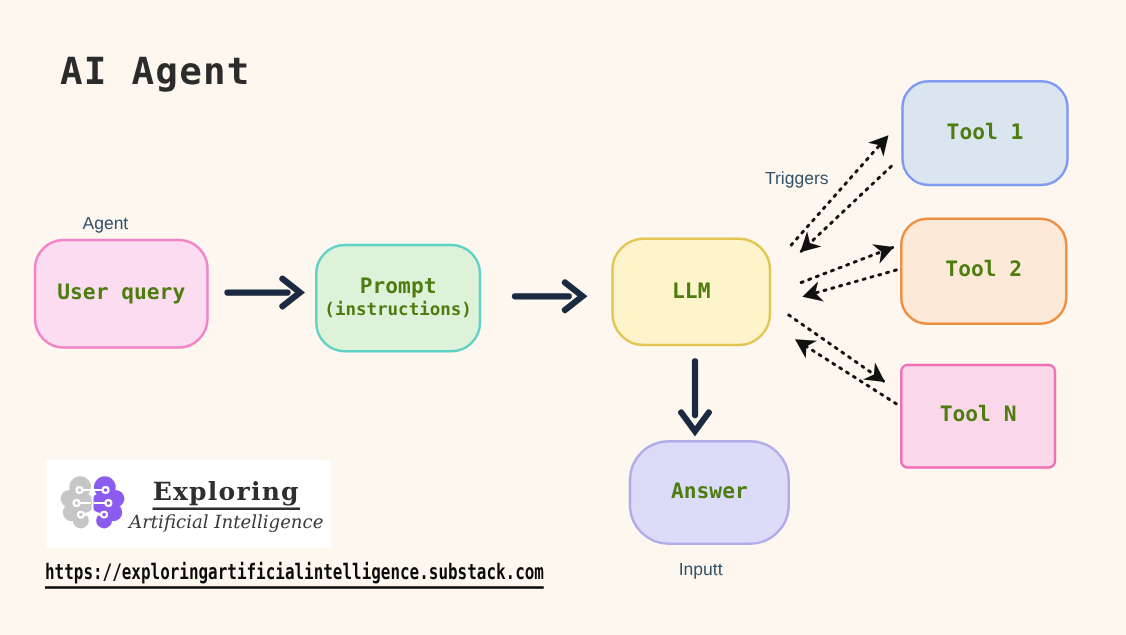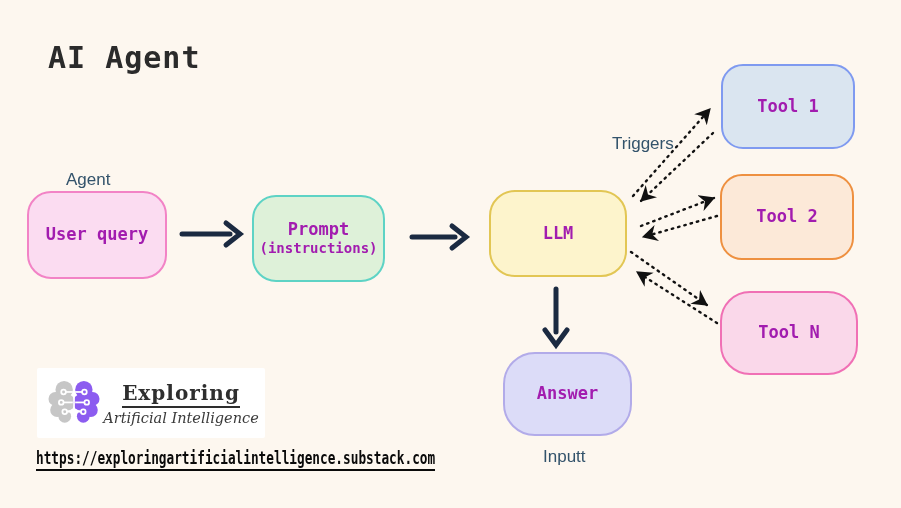--- a/index.html
+++ b/index.html
@@ -7,29 +7,29 @@
   .canvas{
     position:relative;width:901px;height:508px;background:#fdf7ef;overflow:hidden;padding-left:47px;
   }
   .title{
     position:absolute;left:48px;top:40px;
     font-family:"DejaVu Sans Mono",monospace;font-weight:bold;font-size:30px;
     letter-spacing:1px;color:#2b2b2b;
   }
   .small-label{
     position:absolute;font-family:"Liberation Sans",sans-serif;
-    font-size:17px;color:#33536b;
+    font-size:14px;color:#33536b;
   }
   .node{
     position:absolute;border:2.5px solid;display:flex;align-items:center;
     justify-content:center;flex-direction:column;box-sizing:border-box;
   }
   .node-label{
     font-family:"DejaVu Sans Mono",monospace;font-weight:bold;
-    font-size:17px;color:#a21caf;text-align:right;line-height:1.25;
+    font-size:17px;color:#4d7c0f;text-align:right;line-height:1.25;
   }
   .node-label.sub{font-size:14px;}
   .arrow-layer{position:absolute;left:0;top:0;width:901px;height:508px;pointer-events:none;}
   .logo-card{
     position:absolute;left:37px;top:368px;width:228px;height:70px;background:#ffffff;
     border-radius:2px;display:flex;align-items:center;
   }
   .logo-brain{margin-left:8px;flex:0 0 auto;}
   .logo-text{flex:1;text-align:center;padding-right:6px;}
   .logo-line1{
@@ -61,33 +61,33 @@
 
   <div class="node" style="left: 27px; top: 191px; width: 140px; height: 88px; border-radius: 24px; background: rgb(251, 220, 241); border-color: rgb(242, 131, 198);">
     <span class="node-label">User query</span>
   </div>
 
   <div class="node" style="left: 252px; top: 195px; width: 133px; height: 87px; border-radius: 24px; background: rgb(222, 241, 217); border-color: rgb(94, 211, 197);">
     <span class="node-label">Prompt</span>
     <span class="node-label sub">(instructions)</span>
   </div>
 
-  <div class="node" style="left: 489px; top: 190px; width: 138px; height: 87px; border-radius: 26px; background: rgb(253, 244, 204); border-color: rgb(226, 198, 84);">
+  <div class="node" style="left: 489px; top: 190px; width: 128px; height: 87px; border-radius: 26px; background: rgb(253, 244, 204); border-color: rgb(226, 198, 84);">
     <span class="node-label">LLM</span>
   </div>
 
   <div class="node" style="left: 721px; top: 64px; width: 134px; height: 85px; border-radius: 22px; background: rgb(218, 229, 240); border-color: rgb(127, 154, 240);">
     <span class="node-label">Tool 1</span>
   </div>
 
   <div class="node" style="left: 720px; top: 174px; width: 134px; height: 86px; border-radius: 22px; background: rgb(252, 233, 216); border-color: rgb(238, 144, 64);">
     <span class="node-label">Tool 2</span>
   </div>
 
-  <div class="node" style="left: 720px; top: 291px; width: 138px; height: 84px; border-radius: 30px; background: rgb(250, 216, 234); border-color: rgb(240, 112, 181);">
+  <div class="node" style="left: 720px; top: 291px; width: 125px; height: 84px; border-radius: 6px; background: rgb(250, 216, 234); border-color: rgb(240, 112, 181);">
     <span class="node-label">Tool N</span>
   </div>
 
   <div class="node" style="left: 503px; top: 352px; width: 129px; height: 84px; border-radius: 32px; border-width: 2px; background: rgb(220, 220, 248); border-color: rgb(178, 171, 233);">
     <span class="node-label">Answer</span>
   </div>
 
   <svg class="arrow-layer" width="901" height="508" viewBox="0 0 901 508">
     <defs>
       <marker id="dotHead" markerWidth="9" markerHeight="9" refX="6" refY="3.5" orient="auto">

